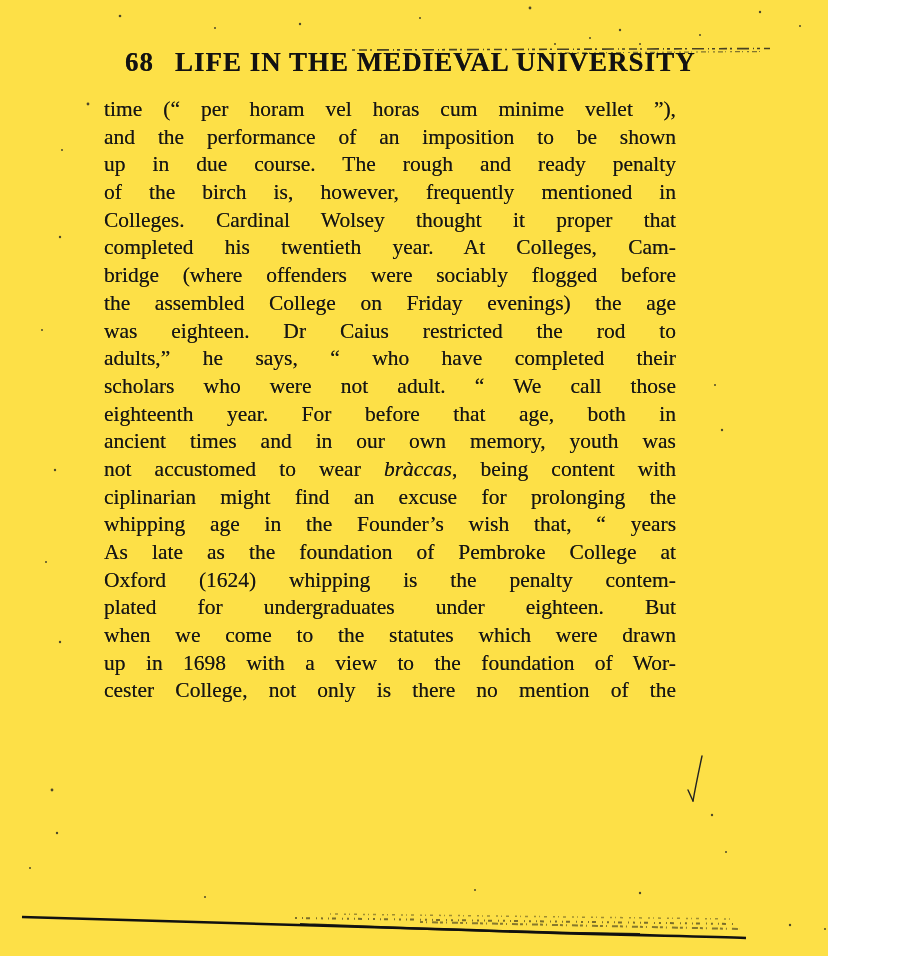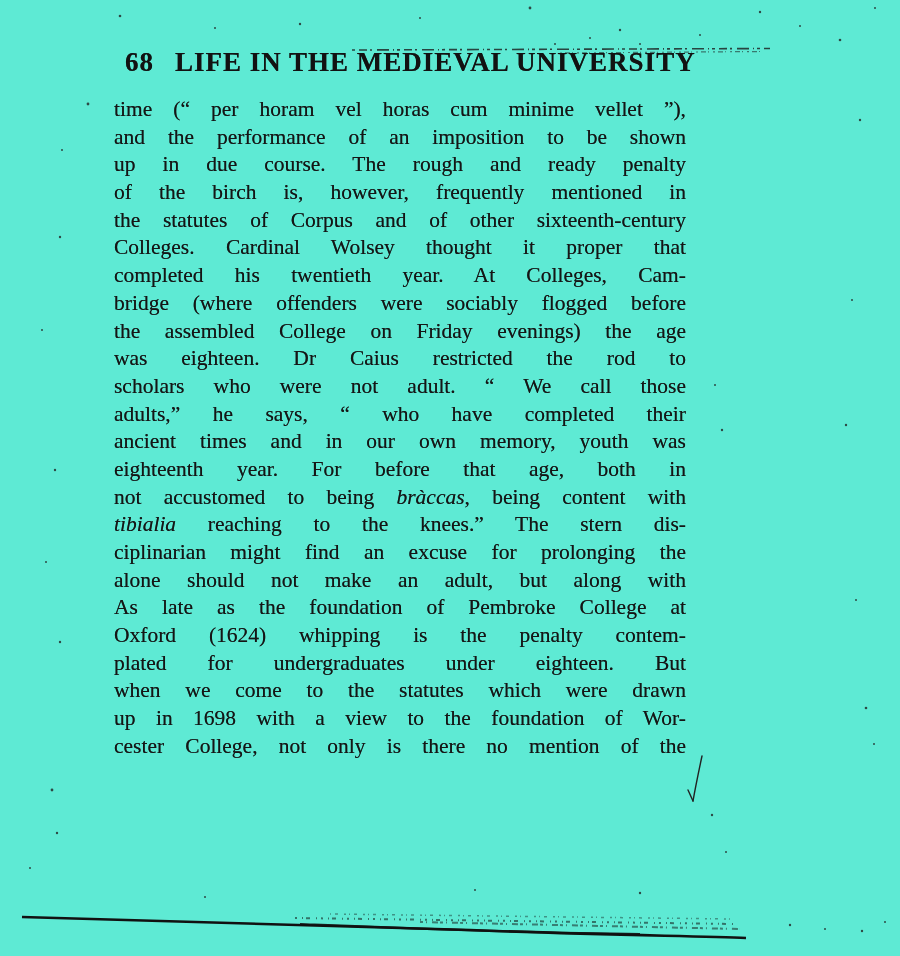--- a/index.html
+++ b/index.html
@@ -3,23 +3,23 @@
 <meta charset="utf-8">
 <style>
   html, body {
     margin: 0;
     padding: 0;
     background: #ffffff;
     font-family: "Liberation Serif", serif;
   }
   #scan-page {
     position: relative;
-    width: 900px;
+    width: 828px;
     height: 956px;
-    background: #5eead4;
+    background: #fde047;
     overflow: hidden;
     color: #161616;
   }
   
   #running-header {
     position: absolute;
     top: 47px;
     left: 125px;
     width: 548px;
     display: flex;
@@ -31,21 +31,21 @@
     text-shadow: 0 0 0.6px rgba(10,10,10,0.7);
     white-space: nowrap;
   }
   #running-header .page-number { margin-right: 21px; }
   #running-header .header-title { flex: 1; }
 
   
   #page-body {
     position: absolute;
     top: 96px;
-    left: 114px;
+    left: 104px;
     width: 572px;
     font-size: 21.5px;
     line-height: 27.7px;
     color: #151515;
     text-shadow: 0 0 0.55px rgba(15,15,15,0.65);
   }
   .text-line {
     height: 27.7px;
     text-align: justify;
     text-align-last: justify;
@@ -70,34 +70,32 @@
   <div id="running-header">
     <span class="page-number">68</span>
     <span class="header-title">LIFE IN THE MEDIEVAL UNIVERSITY</span>
   </div>
 
   <div id="page-body">
       <div class="text-line"><span>time (“ per horam vel horas cum minime vellet ”),</span></div>
       <div class="text-line"><span>and the performance of an imposition to be shown</span></div>
       <div class="text-line"><span>up in due course.  The rough and ready penalty</span></div>
       <div class="text-line"><span>of the birch is, however, frequently mentioned in</span></div>
-      <div class="text-line"><span>the statutes of Corpus and of other sixteenth-century</span></div>
       <div class="text-line"><span>Colleges.  Cardinal Wolsey thought it proper that</span></div>
       <div class="text-line"><span>completed his twentieth year.  At Colleges, Cam-</span></div>
       <div class="text-line"><span>bridge (where offenders were sociably flogged before</span></div>
       <div class="text-line"><span>the assembled College on Friday evenings) the age</span></div>
       <div class="text-line"><span>was eighteen.  Dr Caius restricted the rod to</span></div>
+      <div class="text-line"><span>adults,” he says, “ who have completed their</span></div>
       <div class="text-line"><span>scholars who were not adult.  “ We call those</span></div>
-      <div class="text-line"><span>adults,” he says, “ who have completed their</span></div>
+      <div class="text-line"><span>eighteenth year.  For before that age, both in</span></div>
       <div class="text-line"><span>ancient times and in our own memory, youth was</span></div>
-      <div class="text-line"><span>eighteenth year.  For before that age, both in</span></div>
-      <div class="text-line"><span>not accustomed to being </span><span class="italic">bràccas</span><span>, being content with</span></div>
-      <div class="text-line"><span class="italic">tibialia</span><span> reaching to the knees.”  The stern dis-</span></div>
+      <div class="text-line"><span>not accustomed to wear </span><span class="italic">bràccas</span><span>, being content with</span></div>
       <div class="text-line"><span>ciplinarian might find an excuse for prolonging the</span></div>
-      <div class="text-line"><span>alone should not make an adult, but along with</span></div>
+      <div class="text-line"><span>whipping age in the Founder’s wish that, “ years</span></div>
       <div class="text-line"><span>As late as the foundation of Pembroke College at</span></div>
       <div class="text-line"><span>Oxford (1624) whipping is the penalty contem-</span></div>
       <div class="text-line"><span>plated for undergraduates under eighteen.  But</span></div>
       <div class="text-line"><span>when we come to the statutes which were drawn</span></div>
       <div class="text-line"><span>up in 1698 with a view to the foundation of Wor-</span></div>
       <div class="text-line"><span>cester College, not only is there no mention of the</span></div>
     </div>
 
   <svg id="scan-artifacts" width="900" height="956" viewBox="0 0 900 956" xmlns="http://www.w3.org/2000/svg">
 

